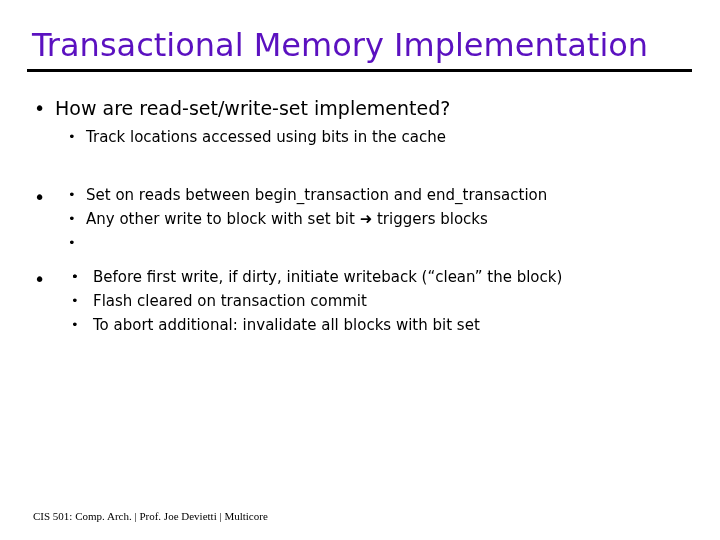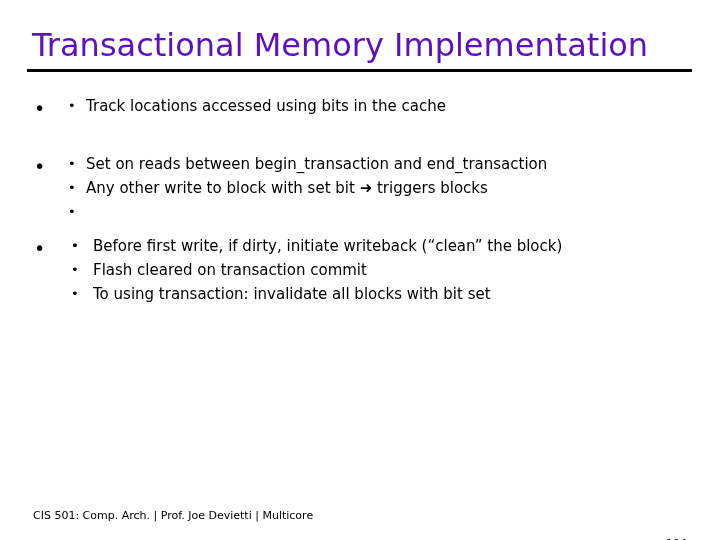--- a/index.html
+++ b/index.html
@@ -106,20 +106,21 @@
     font-size: 15px;
   }
 
   
   #footer {
     position: absolute;
     left: 0;
     bottom: 16px;
     width: 720px;
     height: 16px;
+    font-family: Liberation Serif, serif;
   }
   #footer-left {
     position: absolute;
     left: 33px;
     top: 0;
     font-size: 11px;
     line-height: 16px;
     color: #000000;
     white-space: nowrap;
   }
@@ -138,20 +139,21 @@
 <body>
 
 <div id="slide-title">Transactional Memory Implementation</div>
 <div id="title-rule"></div>
 
 <div id="body">
 
   <div class="group g1">
     <div class="lvl1">
       <span class="bullet">•</span>
+      <span>How are read-set/write-set implemented?</span>
     </div>
     <div class="lvl2-list">
       <div class="lvl2">
         <span class="bullet">•</span>
         <span>Track locations accessed using bits in the cache</span>
       </div>
     </div>
   </div>
 
   <div class="group g2">
@@ -184,21 +186,21 @@
       <div class="lvl2">
         <span class="bullet">•</span>
         <span>Before first write, if dirty, initiate writeback (“clean” the block)</span>
       </div>
       <div class="lvl2">
         <span class="bullet">•</span>
         <span>Flash cleared on transaction commit</span>
       </div>
       <div class="lvl2">
         <span class="bullet">•</span>
-        <span>To using transaction: invalidate all blocks with bit set</span>
+        <span>To abort additional: invalidate all blocks with bit set</span>
       </div>
     </div>
   </div>
 
 </div>
 
 <div id="footer">
   <div id="footer-left">CIS 501: Comp. Arch.  |  Prof. Joe Devietti  |  Multicore</div>
   <div id="footer-page">104</div>
 </div>

